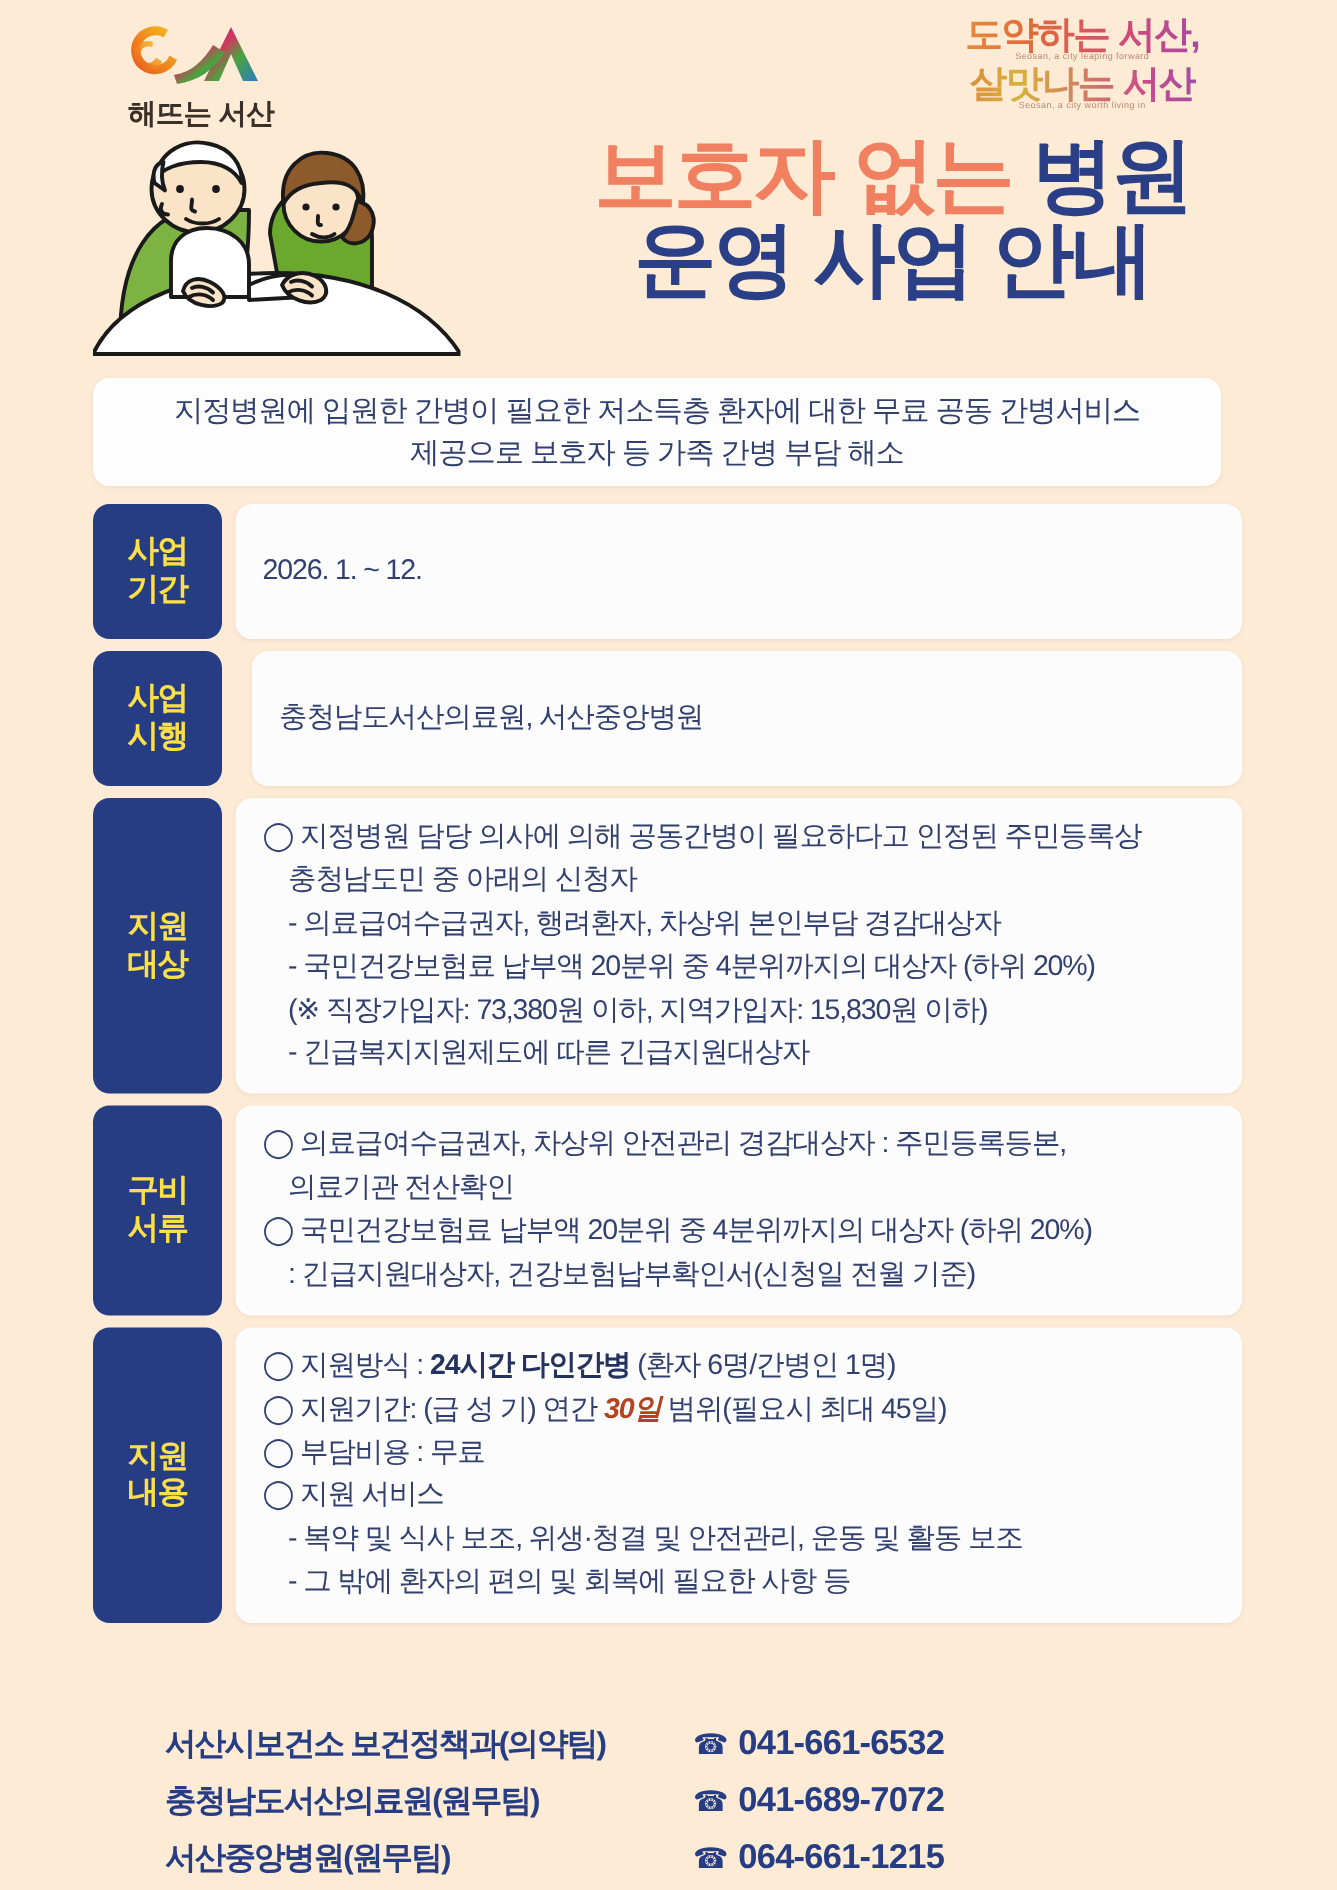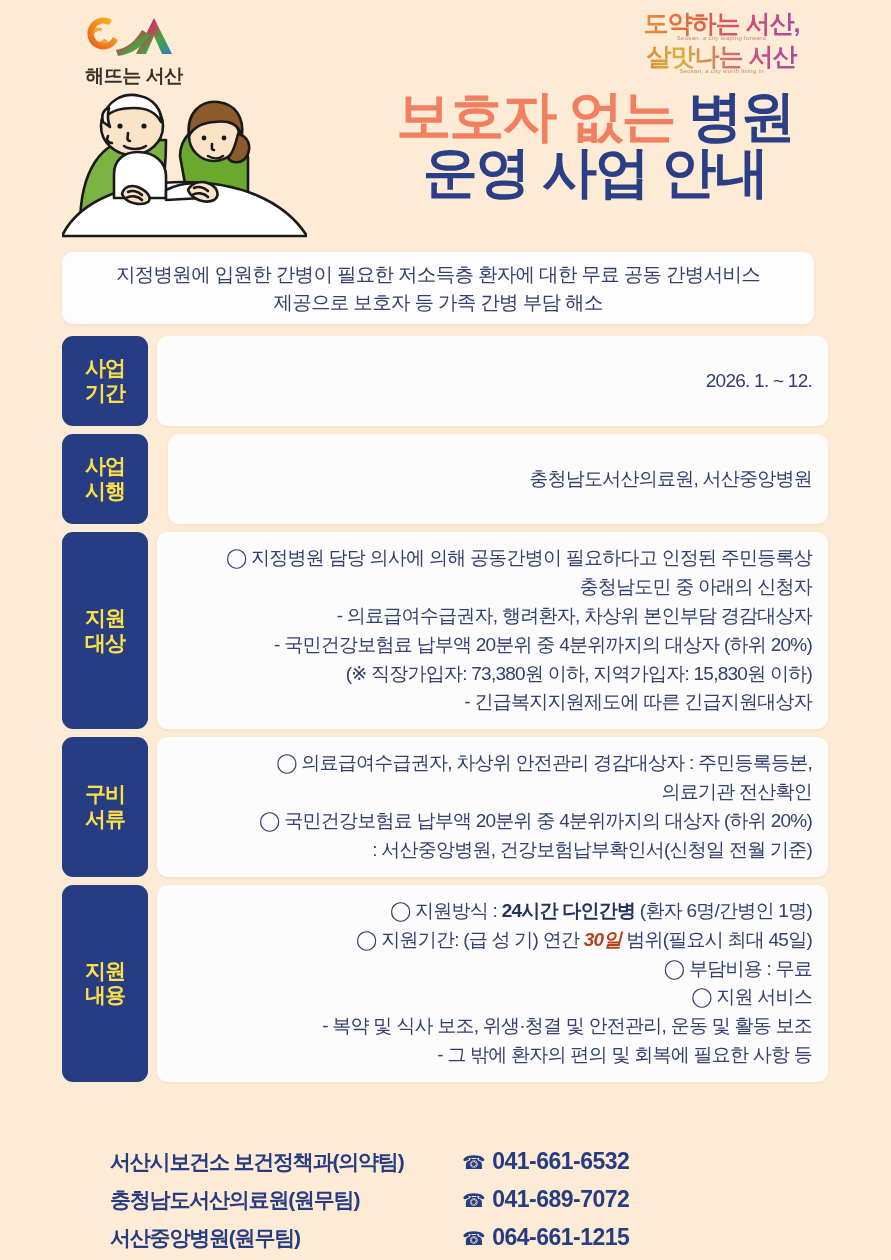--- a/index.html
+++ b/index.html
@@ -141,21 +141,20 @@
     justify-content: center;
   }
   .row-body.center-single { justify-content: center; }
 
   .line {
     font-size: 19px;
     line-height: 1.52;
     letter-spacing: -.75px;
     color: #31406e;
     white-space: nowrap;
-    text-align: right;
   }
   .line.indent1 { padding-left: 17px; }
   .b { font-weight: 800; color: #24325f; }
   .hl { color: #b5431f; font-weight: 800; font-style: italic; }
 
   .r-period  .row-body { min-height: 66px; }
   .r-operate .row-body { min-height: 66px; margin-left: 20px; }
 
   
   .footer {
@@ -310,21 +309,21 @@
 
   <div class="row r-docs">
     <div class="row-label">
       <span>구비</span>
       <span>서류</span>
     </div>
     <div class="row-body">
       <div class="line">◯ 의료급여수급권자, 차상위 안전관리 경감대상자 : 주민등록등본,</div>
       <div class="line indent1">의료기관 전산확인</div>
       <div class="line">◯ 국민건강보험료 납부액 20분위 중 4분위까지의 대상자 (하위 20%)</div>
-      <div class="line indent1">: 서산중앙병원, 건강보험납부확인서(신청일 전월 기준)</div>
+      <div class="line indent1">: 긴급지원대상자, 건강보험납부확인서(신청일 전월 기준)</div>
     </div>
   </div>
 
   <div class="row r-content">
     <div class="row-label">
       <span>지원</span>
       <span>내용</span>
     </div>
     <div class="row-body">
       <div class="line">

